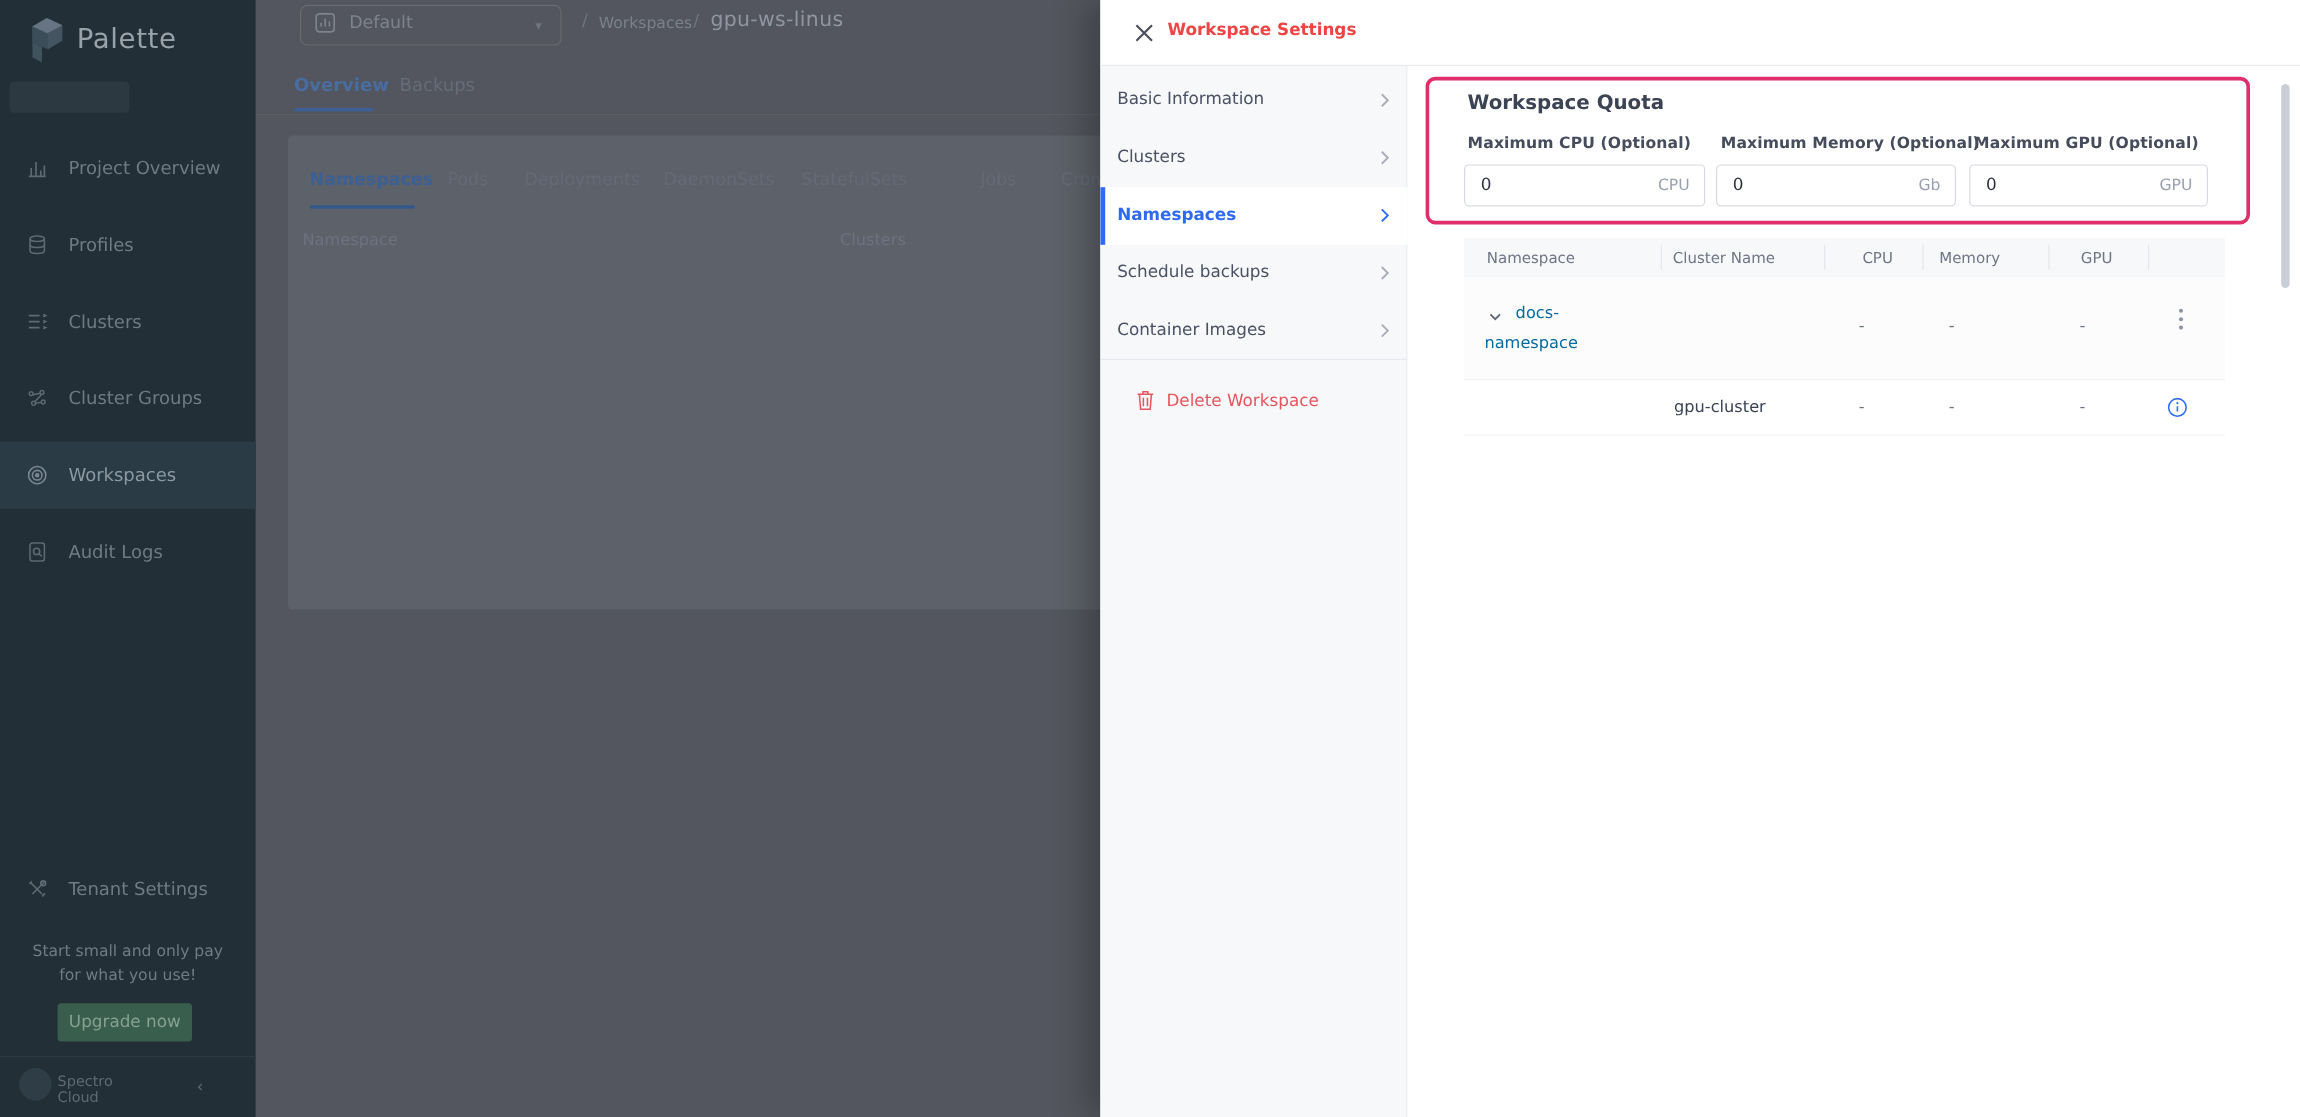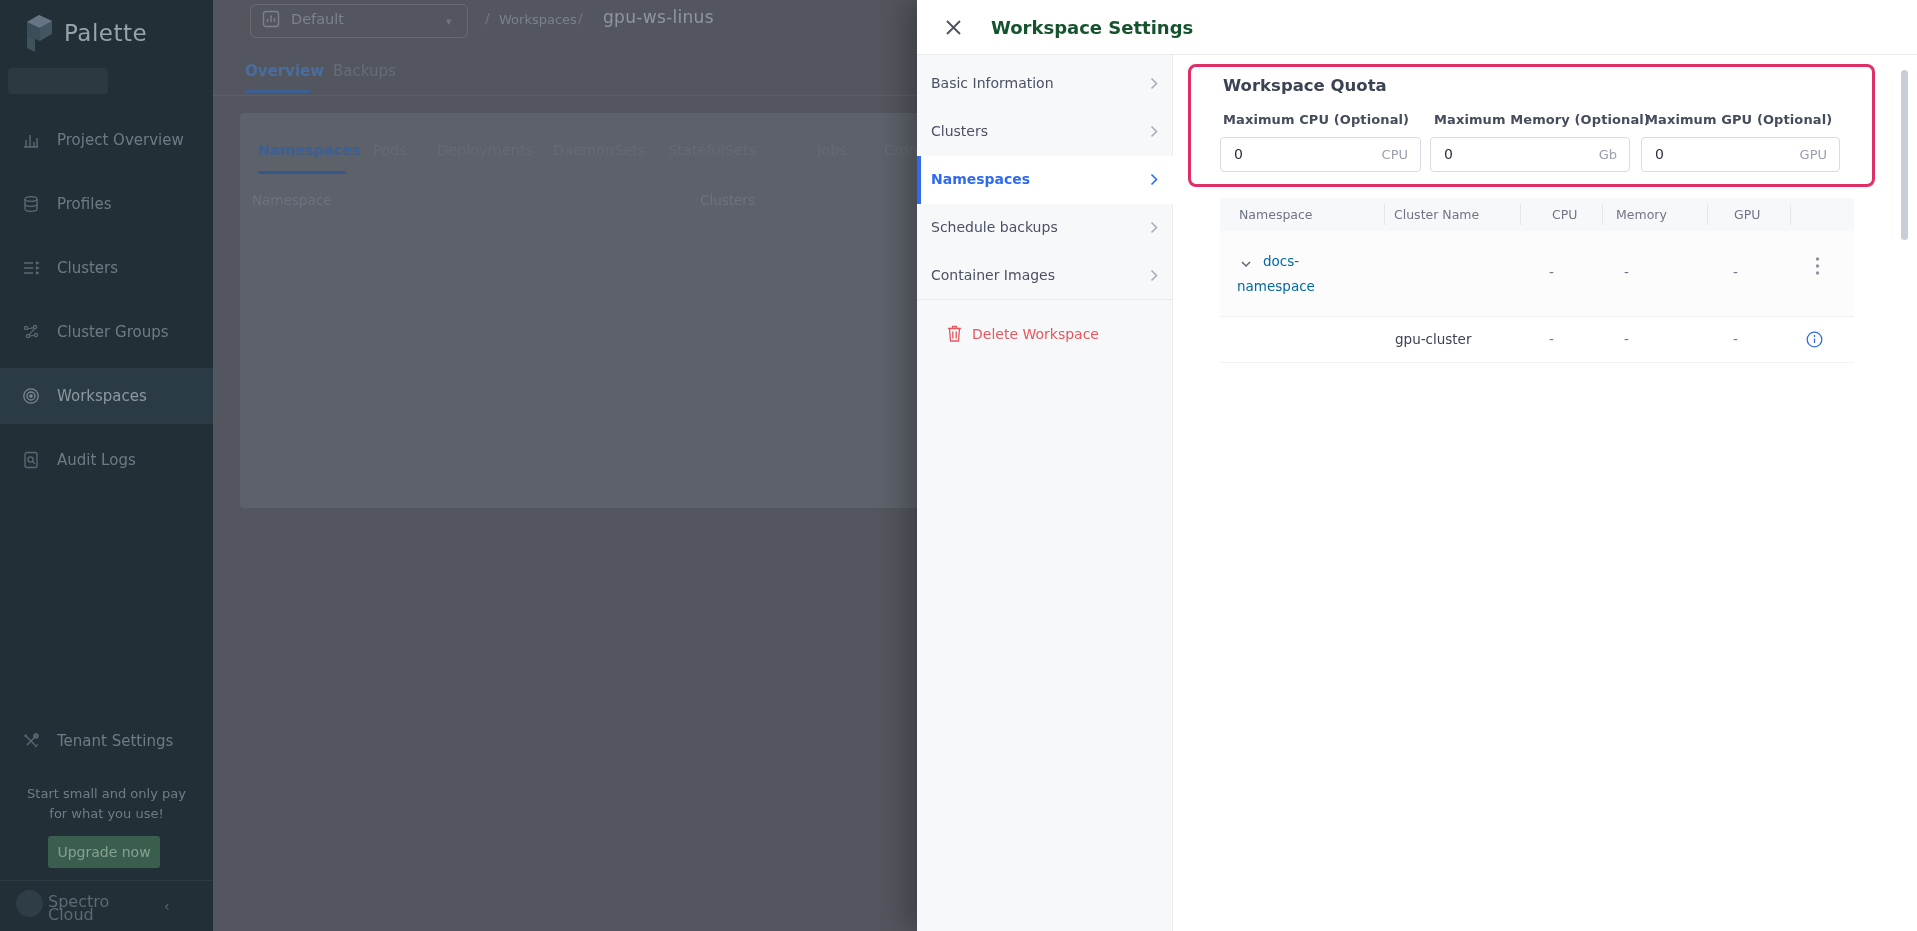--- a/index.html
+++ b/index.html
@@ -16,21 +16,21 @@
     background:rgba(255,255,255,0.06); }
 
   .crumb-pill { position:absolute; left:250px; top:4px; width:218px; height:34px;
     border:1px solid rgba(255,255,255,0.12); border-radius:6px; }
   .crumb-ic { position:absolute; left:262px; top:10px; width:18px; height:18px; color:#7d828d; }
   .crumb-default { position:absolute; left:291px; top:11px; font-size:14.5px; color:#7d828d; }
   .crumb-chev { position:absolute; left:446px; top:15px; color:#70757f; font-size:11px; }
   .crumb-sep1 { position:absolute; left:485px; top:10px; color:#70757f; font-size:14px; }
   .crumb-ws { position:absolute; left:499px; top:12px; font-size:13px; color:#7b818c; }
   .crumb-sep2 { position:absolute; left:578px; top:10px; color:#70757f; font-size:14px; }
-  .crumb-name { position:absolute; left:592px; top:7px; font-size:17px; color:#9096a1; letter-spacing:.3px;margin-left:11px; }
+  .crumb-name { position:absolute; left:592px; top:7px; font-size:17px; color:#9096a1; letter-spacing:.3px; }
 
   .ptab-active { position:absolute; left:245px; top:62px; font-size:15px; font-weight:bold; color:#4a6da0; }
   .ptab-underline { position:absolute; left:245px; top:90px; width:66px; height:3px; background:#3c5f94; border-radius:2px; }
   .ptab { position:absolute; left:333px; top:62px; font-size:15px; color:#666c78; }
 
   .rtab { position:absolute; top:142px; font-size:14.5px; color:#646a76; white-space:nowrap; }
   .rtab.on { color:#3c5f94; font-weight:bold; }
   .rtab-underline { position:absolute; left:258px; top:171px; width:88px; height:3px; background:#35588c; border-radius:2px; }
   .mth { position:absolute; top:192px; font-size:13.5px; color:#6c7280; }
 
@@ -43,29 +43,29 @@
   .nav-item .nico { position:absolute; left:22px; top:19px; width:18px; height:18px; color:#5d6a73; }
   .nav-item .nlab { position:absolute; left:57px; top:19px; font-size:15px; }
   .nav-active { position:absolute; left:0; top:368px; width:213px; height:56px; background:#2b3b45; }
   .promo { position:absolute; width:213px; text-align:center; font-size:13px; color:#707c85; }
   .upgrade-btn { position:absolute; left:48px; top:836px; width:112px; height:32px;
     background:#3a5e4e; border-radius:3px; color:#85a192; font-size:14px;
     display:flex; align-items:center; justify-content:center; }
   .foot-div { position:absolute; left:0; top:880px; width:213px; height:1px; background:#2c3a43; }
   .spectro-logo { position:absolute; left:16px; top:890px; width:27px; height:27px;
     border-radius:50%; background:#2e3d46; }
-  .spectro-name { position:absolute; left:48px; top:895px; font-size:16px; line-height:13px; color:#5d6a73; }
+  .spectro-name { position:absolute; left:48px; top:895px; font-size:12px; line-height:13px; color:#5d6a73; }
   .collapse-chev { position:absolute; left:164px; top:898px; color:#5d6a73; font-size:14px; }
 
   
   #drawer { position:absolute; left:917px; top:0; width:1000px; height:931px; background:#ffffff;
     box-shadow:-10px 0 28px rgba(0,0,0,0.28); z-index:10; }
   .dr-header { position:absolute; left:0; top:0; width:1000px; height:55px; border-bottom:1px solid #e9ebef; background:#fff; }
   .dr-close { position:absolute; left:28px; top:19px; width:17px; height:17px; color:#4b505c; cursor:pointer; }
-  .dr-title { position:absolute; left:74px; top:17px; font-size:18px; font-weight:bold; color:#14532d; }
+  .dr-title { position:absolute; left:56px; top:17px; font-size:14px; font-weight:bold; color:#ef4444; }
 
   .dr-menu { position:absolute; left:0; top:55px; width:256px; height:876px; background:#f7f8fa; border-right:1px solid #e9ebef; }
   .mi { position:absolute; left:0; width:256px; height:48px; font-size:14px; color:#4a5163; }
   .mi .milab { position:absolute; left:14px; top:15px; }
   .mi .michev { position:absolute; left:233px; top:17px; width:10px; height:14px; color:#a9aeba; }
   .mi.active { background:#ffffff; color:#2e6bf0; font-weight:bold; }
   .mi.active::before { content:""; position:absolute; left:0; top:0; width:4px; height:48px; background:#2e6bf0; }
   .menu-div { position:absolute; left:0; top:244px; width:256px; height:1px; background:#e7e9ee; }
   .mi-delete { position:absolute; left:0; top:260px; width:244px; height:40px; color:#e5565e; font-size:14px; }
   .mi-delete .trash { position:absolute; left:30px; top:10px; width:15px; height:17px; }

